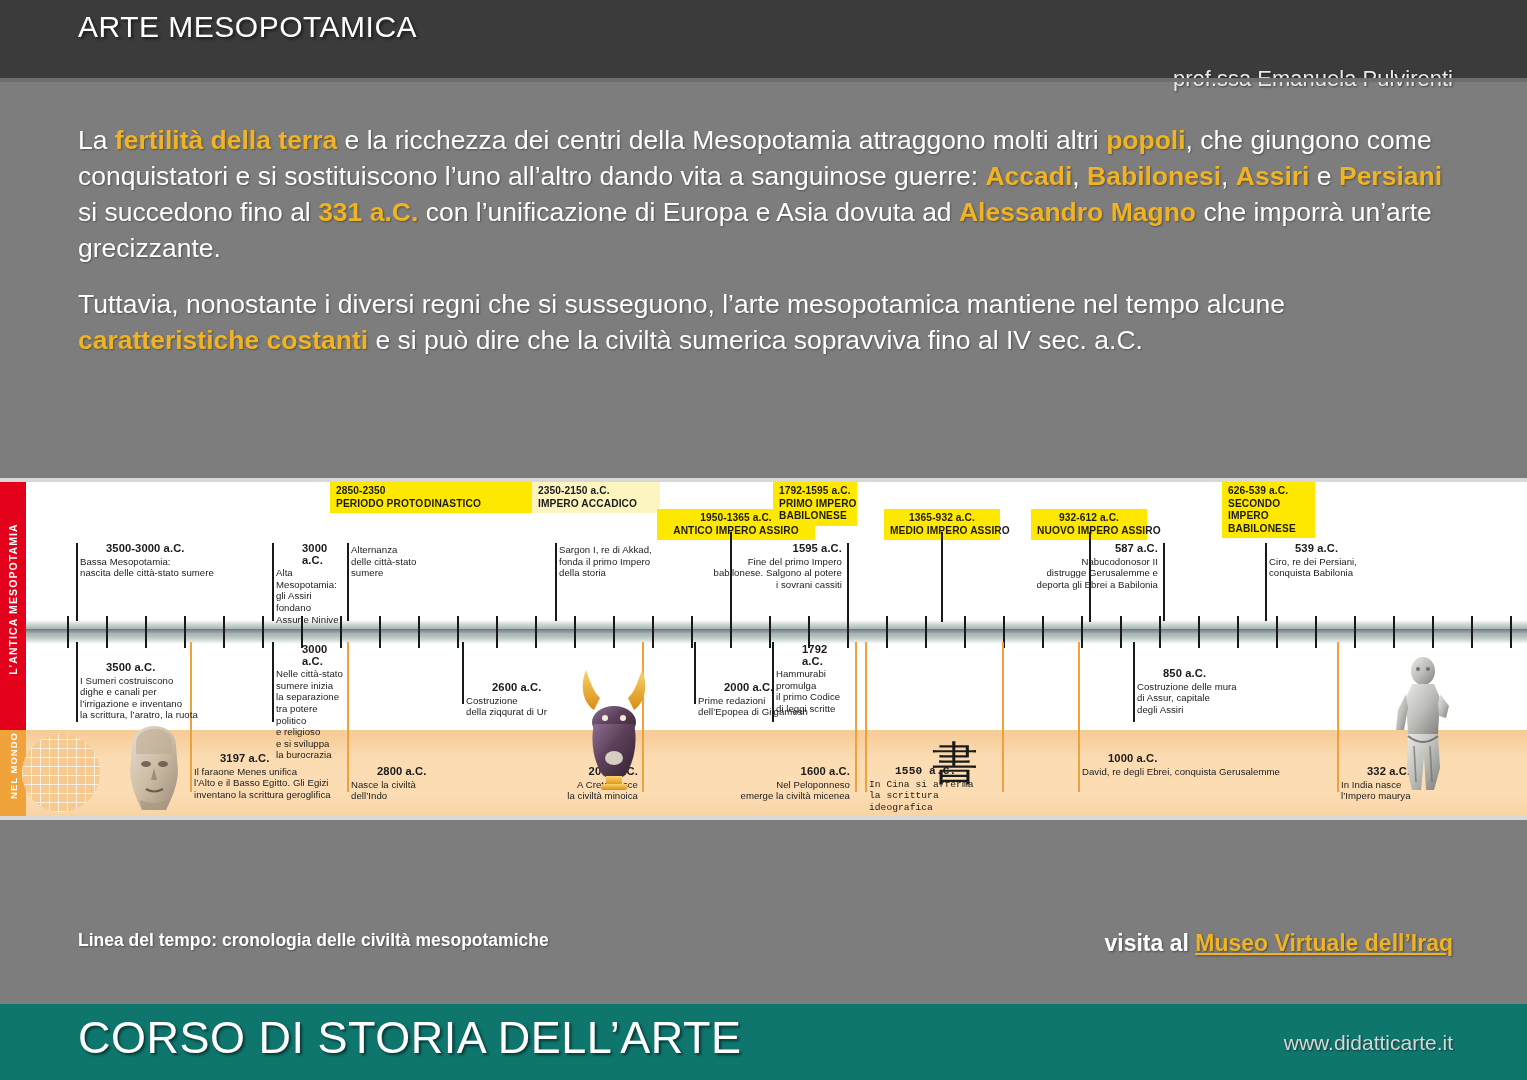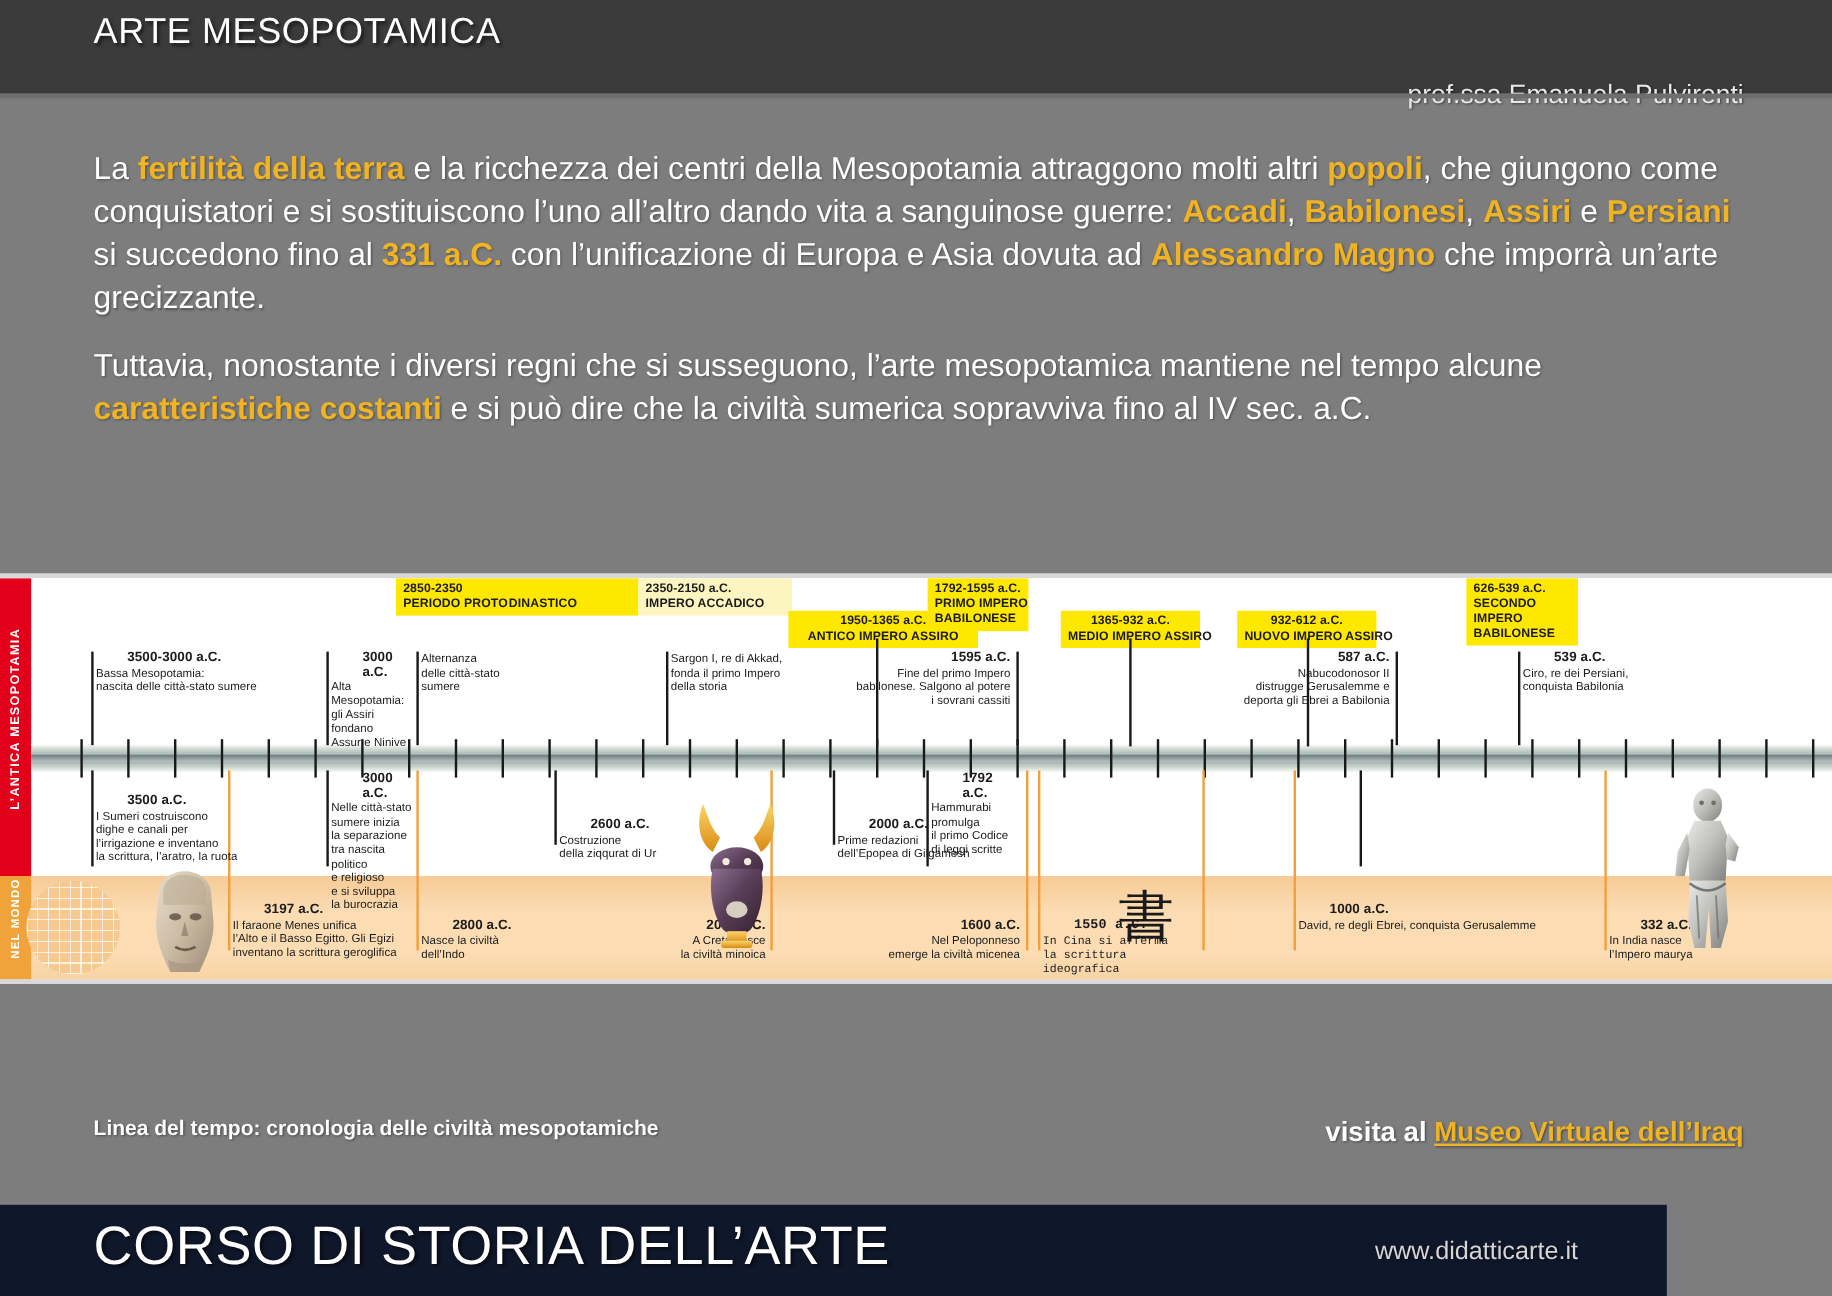--- a/index.html
+++ b/index.html
@@ -143,21 +143,21 @@
   }
   .visit{
     position:absolute;right:74px;top:930px;
     color:#ffffff;font-size:23px;font-weight:bold;white-space:nowrap;
     text-shadow:1px 1px 2px rgba(0,0,0,.4);
   }
   .visit a{color:#f0b323;text-decoration:underline;}
 
   
   .footbar{
-    position:absolute;left:0;top:1004px;width:1389px;height:76px;background:#0f172a;
+    position:absolute;left:0;top:1004px;width:1527px;height:76px;background:#0f766e;
   }
   .footbar-title{
     position:absolute;left:78px;top:8px;
     font-size:45px;color:#ffffff;letter-spacing:.5px;
     text-shadow:2px 2px 3px rgba(0,0,0,.55);white-space:nowrap;
   }
   .footbar-url{
     position:absolute;right:74px;top:27px;
     font-size:21px;color:#d6d6d6;white-space:nowrap;
     text-shadow:1px 1px 2px rgba(0,0,0,.5);
@@ -348,41 +348,47 @@
       <div>I Sumeri costruiscono</div>
       <div>dighe e canali per</div>
       <div>l’irrigazione e inventano</div>
       <div>la scrittura, l’aratro, la ruota</div>
     </div>
     <div class="note" style="left:276px;top:166px;width:74px;">
       <b>3000 a.C.</b>
       <div>Nelle città-stato</div>
       <div>sumere inizia</div>
       <div>la separazione</div>
-      <div>tra nascita politico</div>
+      <div>tra potere politico</div>
       <div>e religioso</div>
       <div>e si sviluppa</div>
       <div>la burocrazia</div>
     </div>
     <div class="note" style="left:466px;top:204px;width:120px;">
       <b>2600 a.C.</b>
       <div>Costruzione</div>
       <div>della ziqqurat di Ur</div>
     </div>
     <div class="note" style="left:698px;top:204px;width:135px;">
       <b>2000 a.C.</b>
       <div>Prime redazioni</div>
       <div>dell’Epopea di Gilgamesh</div>
     </div>
     <div class="note" style="left:776px;top:166px;width:72px;">
       <b>1792 a.C.</b>
       <div>Hammurabi</div>
       <div>promulga</div>
       <div>il primo Codice</div>
       <div>di leggi scritte</div>
+    </div>
+    <div class="note" style="left:1137px;top:190px;width:140px;">
+      <b>850 a.C.</b>
+      <div>Costruzione delle mura</div>
+      <div>di Assur, capitale</div>
+      <div>degli Assiri</div>
     </div>
 
     <div class="note" style="left:194px;top:275px;width:160px;">
       <b>3197 a.C.</b>
       <div>Il faraone Menes unifica</div>
       <div>l’Alto e il Basso Egitto. Gli Egizi</div>
       <div>inventano la scrittura geroglifica</div>
     </div>
     <div class="note" style="left:351px;top:288px;width:92px;">
       <b>2800 a.C.</b>

